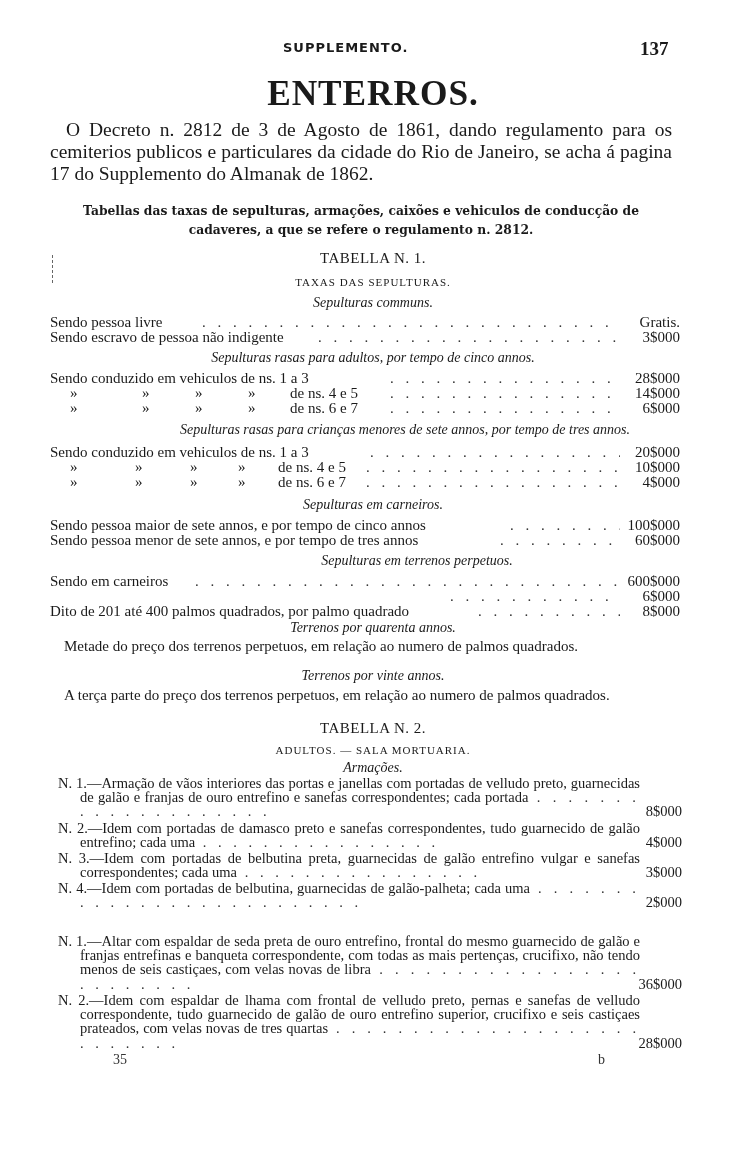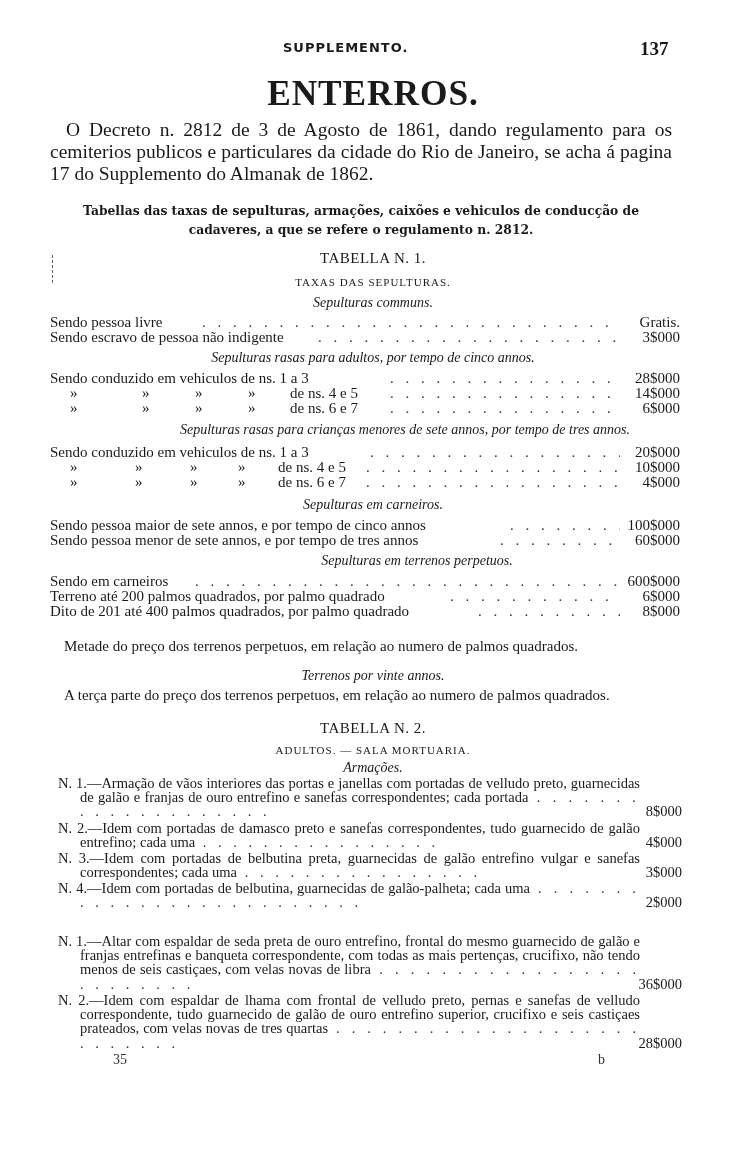--- a/index.html
+++ b/index.html
@@ -155,30 +155,30 @@
     <span class="price">60$000</span>
   </div>
 
   <div class="center-line italic-head" style="top:553px;margin-left:44px;">Sepulturas em terrenos perpetuos.</div>
   <div class="row" style="top:573px;">
     <span class="label">Sendo em carneiros</span>
     <span class="dots" style="left:145px;width:425px;">. . . . . . . . . . . . . . . . . . . . . . . . . . . . . . . . . . . . . . . . . . . . . . . . . . . .</span>
     <span class="price">600$000</span>
   </div>
   <div class="row" style="top:588px;">
-    <span class="label">Terreno até 200 palmos quadrados, por palmo quadrado</span>
     <span class="dots" style="left:400px;width:170px;">. . . . . . . . . . . . . . . . . . . . . . . . . . . . . . . . . . . . . . . . . . . . . . . . . . . .</span>
     <span class="price">6$000</span>
   </div>
   <div class="row" style="top:603px;">
     <span class="label">Dito de 201 até 400 palmos quadrados, por palmo quadrado</span>
     <span class="dots" style="left:428px;width:142px;">. . . . . . . . . . . . . . . . . . . . . . . . . . . . . . . . . . . . . . . . . . . . . . . . . . . .</span>
     <span class="price">8$000</span>
   </div>
 
+  <div class="center-line italic-head" style="top:620px;">Terrenos por quarenta annos.</div>
   <div class="para" style="top:639px;">Metade do preço dos terrenos perpetuos, em relação ao numero de palmos quadrados.</div>
 
   <div class="center-line italic-head" style="top:668px;">Terrenos por vinte annos.</div>
   <div class="para" style="top:688px;">A terça parte do preço dos terrenos perpetuos, em relação ao numero de palmos quadrados.</div>
 
   <div class="center-line tabela-title" style="top:720px;">TABELLA N. 2.</div>
   <div class="center-line smallcaps" style="top:744px;">ADULTOS. — SALA MORTUARIA.</div>
   <div class="center-line italic-head" style="top:760px;">Armações.</div>
 
   <div class="item" style="top:776px;">

